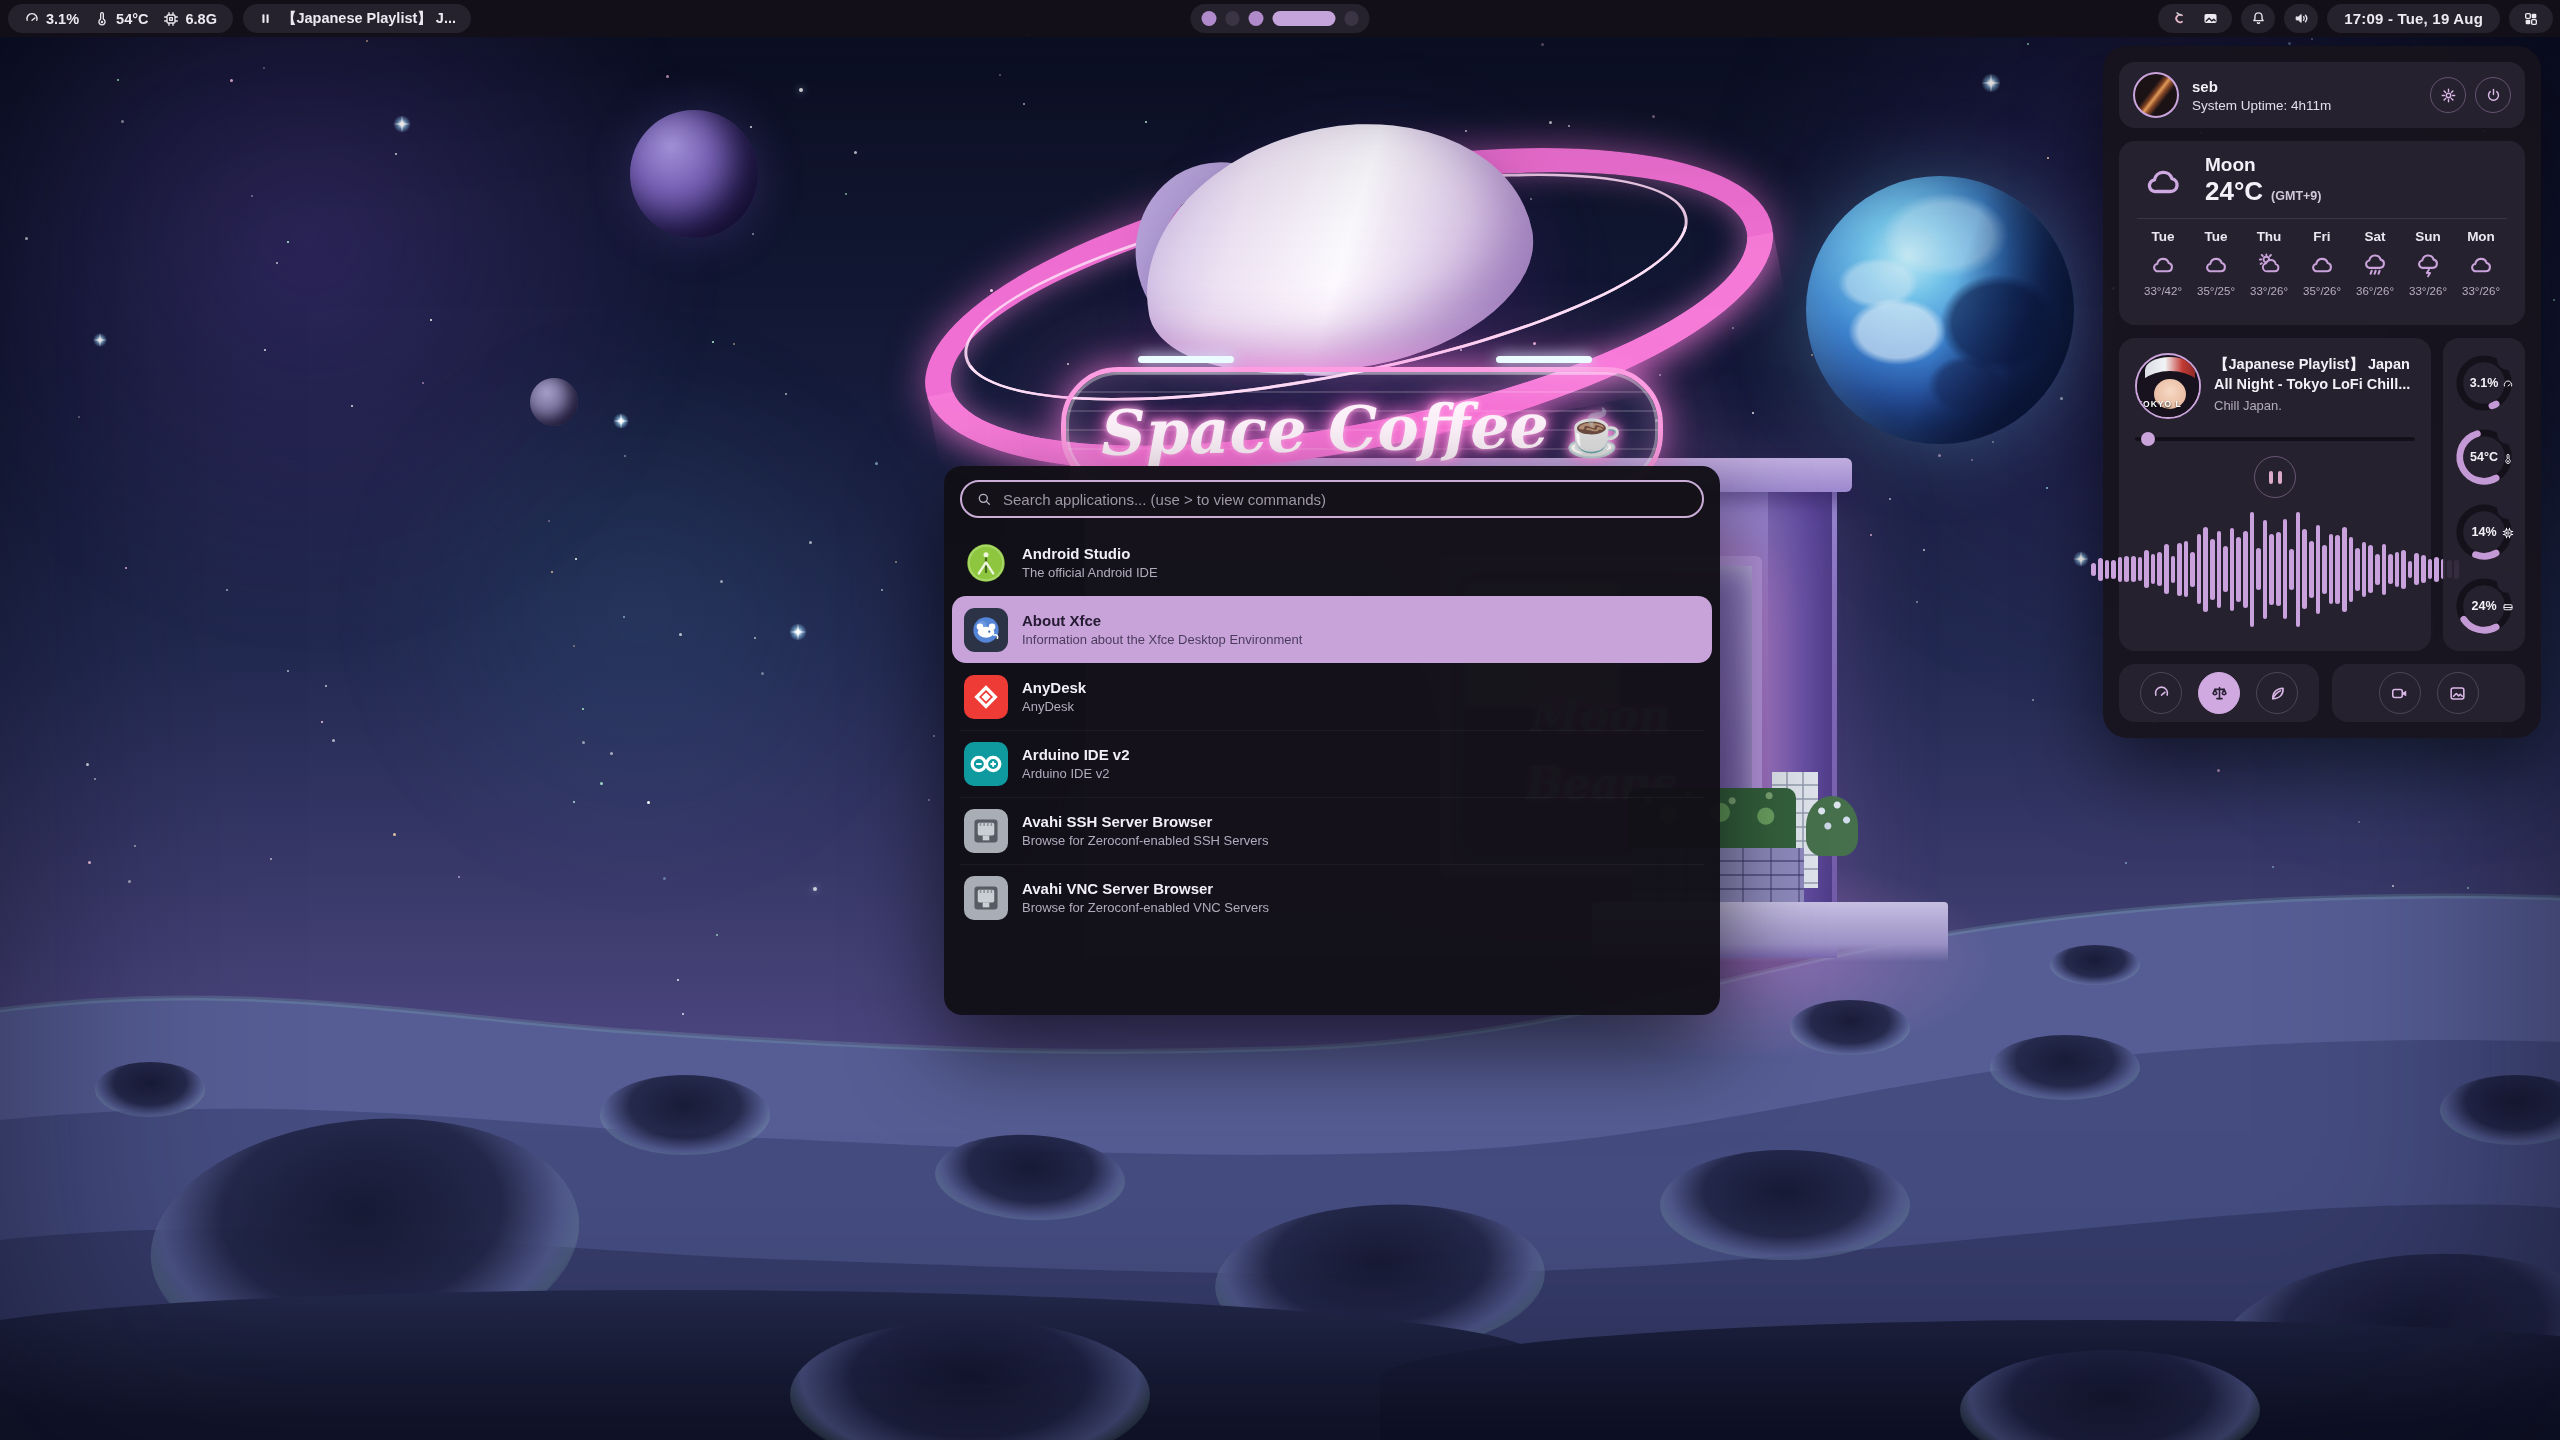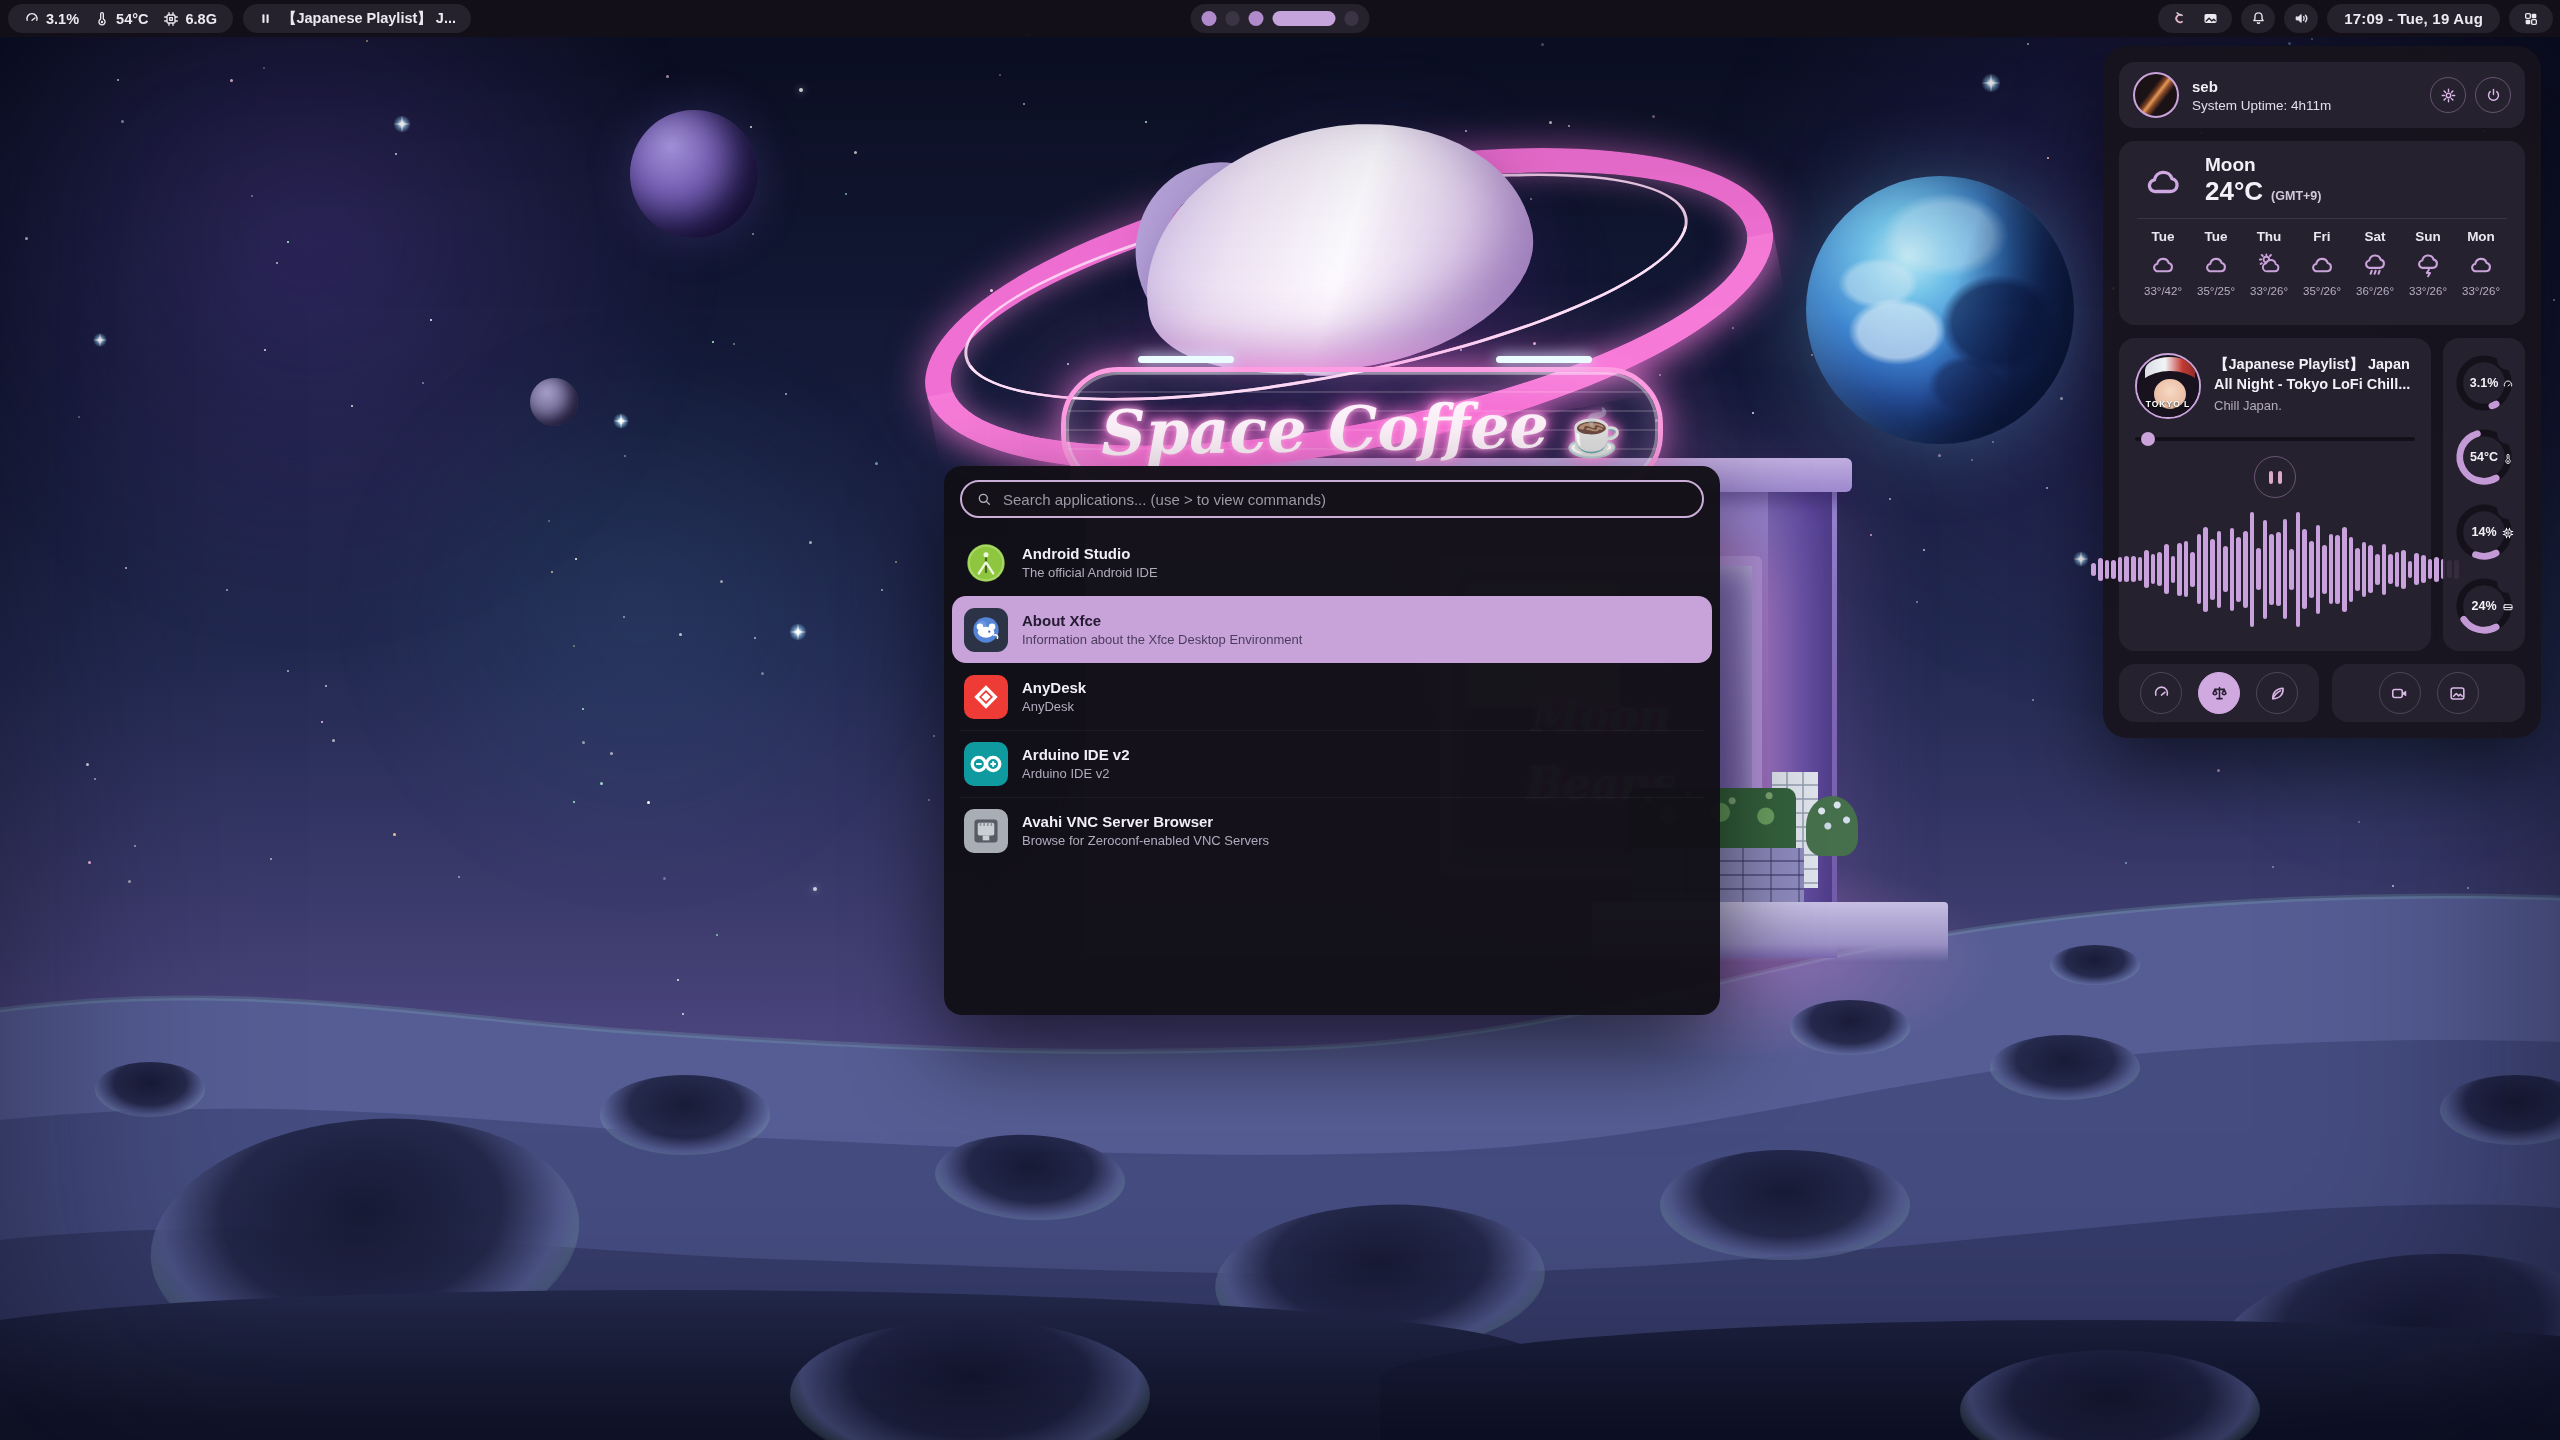--- a/index.html
+++ b/index.html
@@ -198,21 +198,21 @@
   .fc-label{font-size:13.5px;font-weight:bold;color:#ebe7f0;}
   .fc-day .ic{width:27px;height:27px;color:#c9a3da;}
   .fc-temps{font-size:11.5px;color:#b6aec3;white-space:nowrap;}
   .media-row{flex:1;display:flex;gap:12px;min-height:0;}
   .media-card{flex:1;padding:15px 16px;box-sizing:border-box;display:flex;flex-direction:column;min-width:0;}
   .media-head{display:flex;gap:13px;}
   .album{width:66px;height:66px;flex:0 0 66px;border-radius:50%;border:2.5px solid #c9a3da;box-sizing:border-box;position:relative;overflow:hidden;background:#14101c;}
   .album .hair{position:absolute;left:-6px;top:16px;width:78px;height:60px;border-radius:50%;background:#17121d;}
   .album .face{position:absolute;left:17px;top:24px;width:32px;height:30px;border-radius:50%;background:radial-gradient(circle at 50% 40%,#f6d9c4,#e8b89e 80%);}
   .album .phones{position:absolute;left:8px;top:2px;width:50px;height:26px;border-radius:50% 50% 0 0;background:linear-gradient(90deg,#d8dde4,#f2f4f6 40%,#c23a34 75%,#8e2a26);}
-  .album .caption{position:absolute;left:0;right:0;bottom:8px;text-align:center;font-size:8.5px;font-weight:bold;color:#fff;letter-spacing:1px;text-shadow:0 1px 2px #000;}
+  .album .caption{position:absolute;left:0;right:0;bottom:8px;font-size:8.5px;font-weight:bold;color:#fff;letter-spacing:1px;text-shadow:0 1px 2px #000;}
   .media-texts{display:flex;flex-direction:column;gap:4px;min-width:0;padding-top:2px;}
   .media-title{font-size:14.5px;font-weight:bold;color:#f2eff6;line-height:1.35;}
   .media-sub{font-size:13px;color:#b2abbd;}
   .progress{margin-top:13px;height:14px;display:flex;align-items:center;position:relative;}
   .progress .track{width:100%;height:4px;border-radius:2px;background:#141019;}
   .progress .knob{position:absolute;left:2%;top:0;width:14px;height:14px;border-radius:50%;background:#c9a3da;}
   .pause-btn{margin:10px auto 0;width:40px;height:40px;border-radius:50%;border:1.5px solid rgba(201,163,218,.4);
     display:flex;align-items:center;justify-content:center;gap:5px;}
   .pause-btn i{width:4px;height:13px;border-radius:2px;background:#dba9c9;display:block;}
   .waveform{flex:1;display:flex;align-items:center;justify-content:center;gap:2px;min-height:0;margin-top:4px;}
@@ -668,20 +668,33 @@
     </div>
     <div class="app-row">
       <span class="app-ic"><svg viewBox="0 0 40 40">
             <rect width="40" height="40" rx="9" fill="#a9adb5"></rect>
             <rect x="9.5" y="9.5" width="21" height="21" rx="3" fill="#575b63"></rect>
             <rect x="12.5" y="12.5" width="15" height="11.5" rx="1.5" fill="#caced5"></rect>
             <path d="M15 12.5v3M18.3 12.5v3M21.6 12.5v3M24.9 12.5v3" stroke="#8b8f97" stroke-width="1.4"></path>
             <rect x="17" y="24" width="6" height="4.5" fill="#caced5"></rect>
           </svg></span>
       <span class="app-texts">
+          <span class="app-name">Avahi SSH Server Browser</span>
+      <span class="app-desc">Browse for Zeroconf-enabled SSH Servers</span>
+        </span>
+    </div>
+    <div class="app-row">
+      <span class="app-ic"><svg viewBox="0 0 40 40">
+            <rect width="40" height="40" rx="9" fill="#a9adb5"></rect>
+            <rect x="9.5" y="9.5" width="21" height="21" rx="3" fill="#575b63"></rect>
+            <rect x="12.5" y="12.5" width="15" height="11.5" rx="1.5" fill="#caced5"></rect>
+            <path d="M15 12.5v3M18.3 12.5v3M21.6 12.5v3M24.9 12.5v3" stroke="#8b8f97" stroke-width="1.4"></path>
+            <rect x="17" y="24" width="6" height="4.5" fill="#caced5"></rect>
+          </svg></span>
+      <span class="app-texts">
           <span class="app-name">Avahi VNC Server Browser</span>
       <span class="app-desc">Browse for Zeroconf-enabled VNC Servers</span>
         </span>
     </div>
   </div>
 </div>
 
 <div class="widget-panel">
   <div class="card user-card">
     <div class="avatar"></div>

